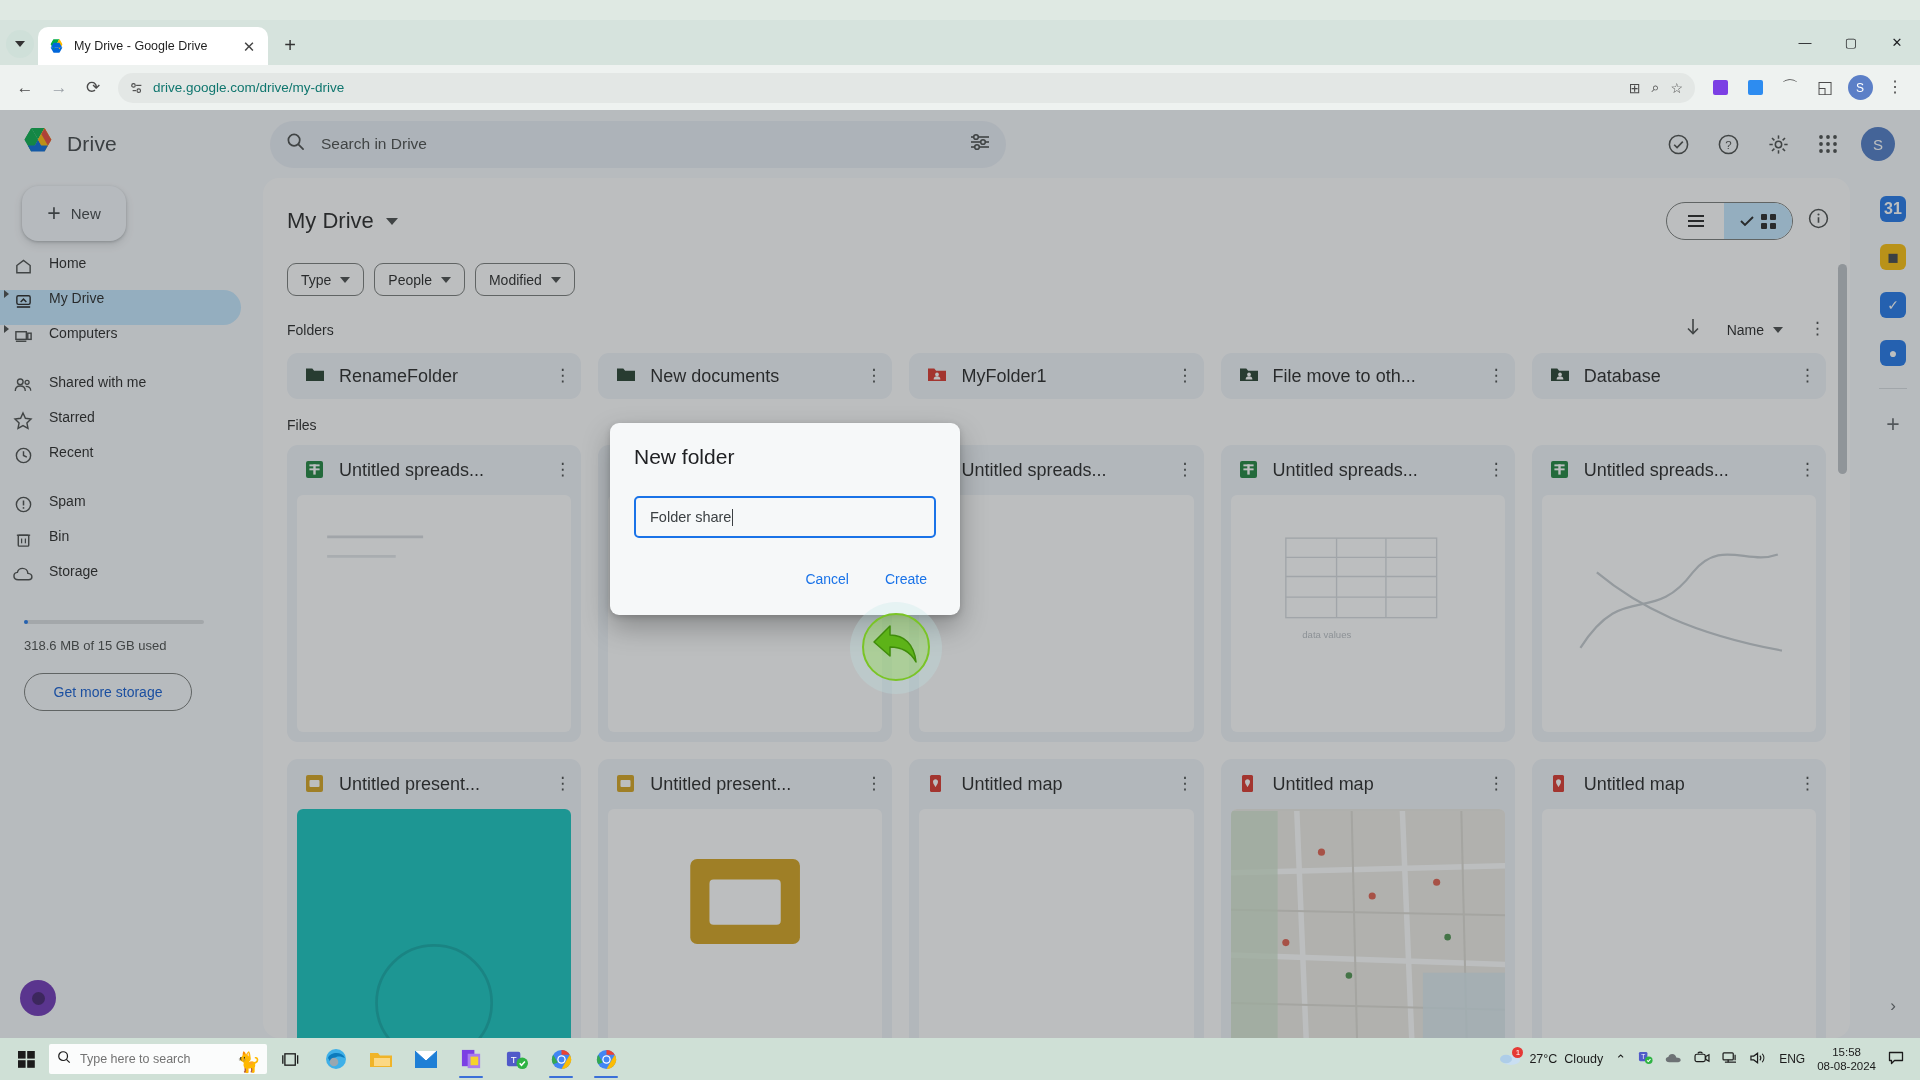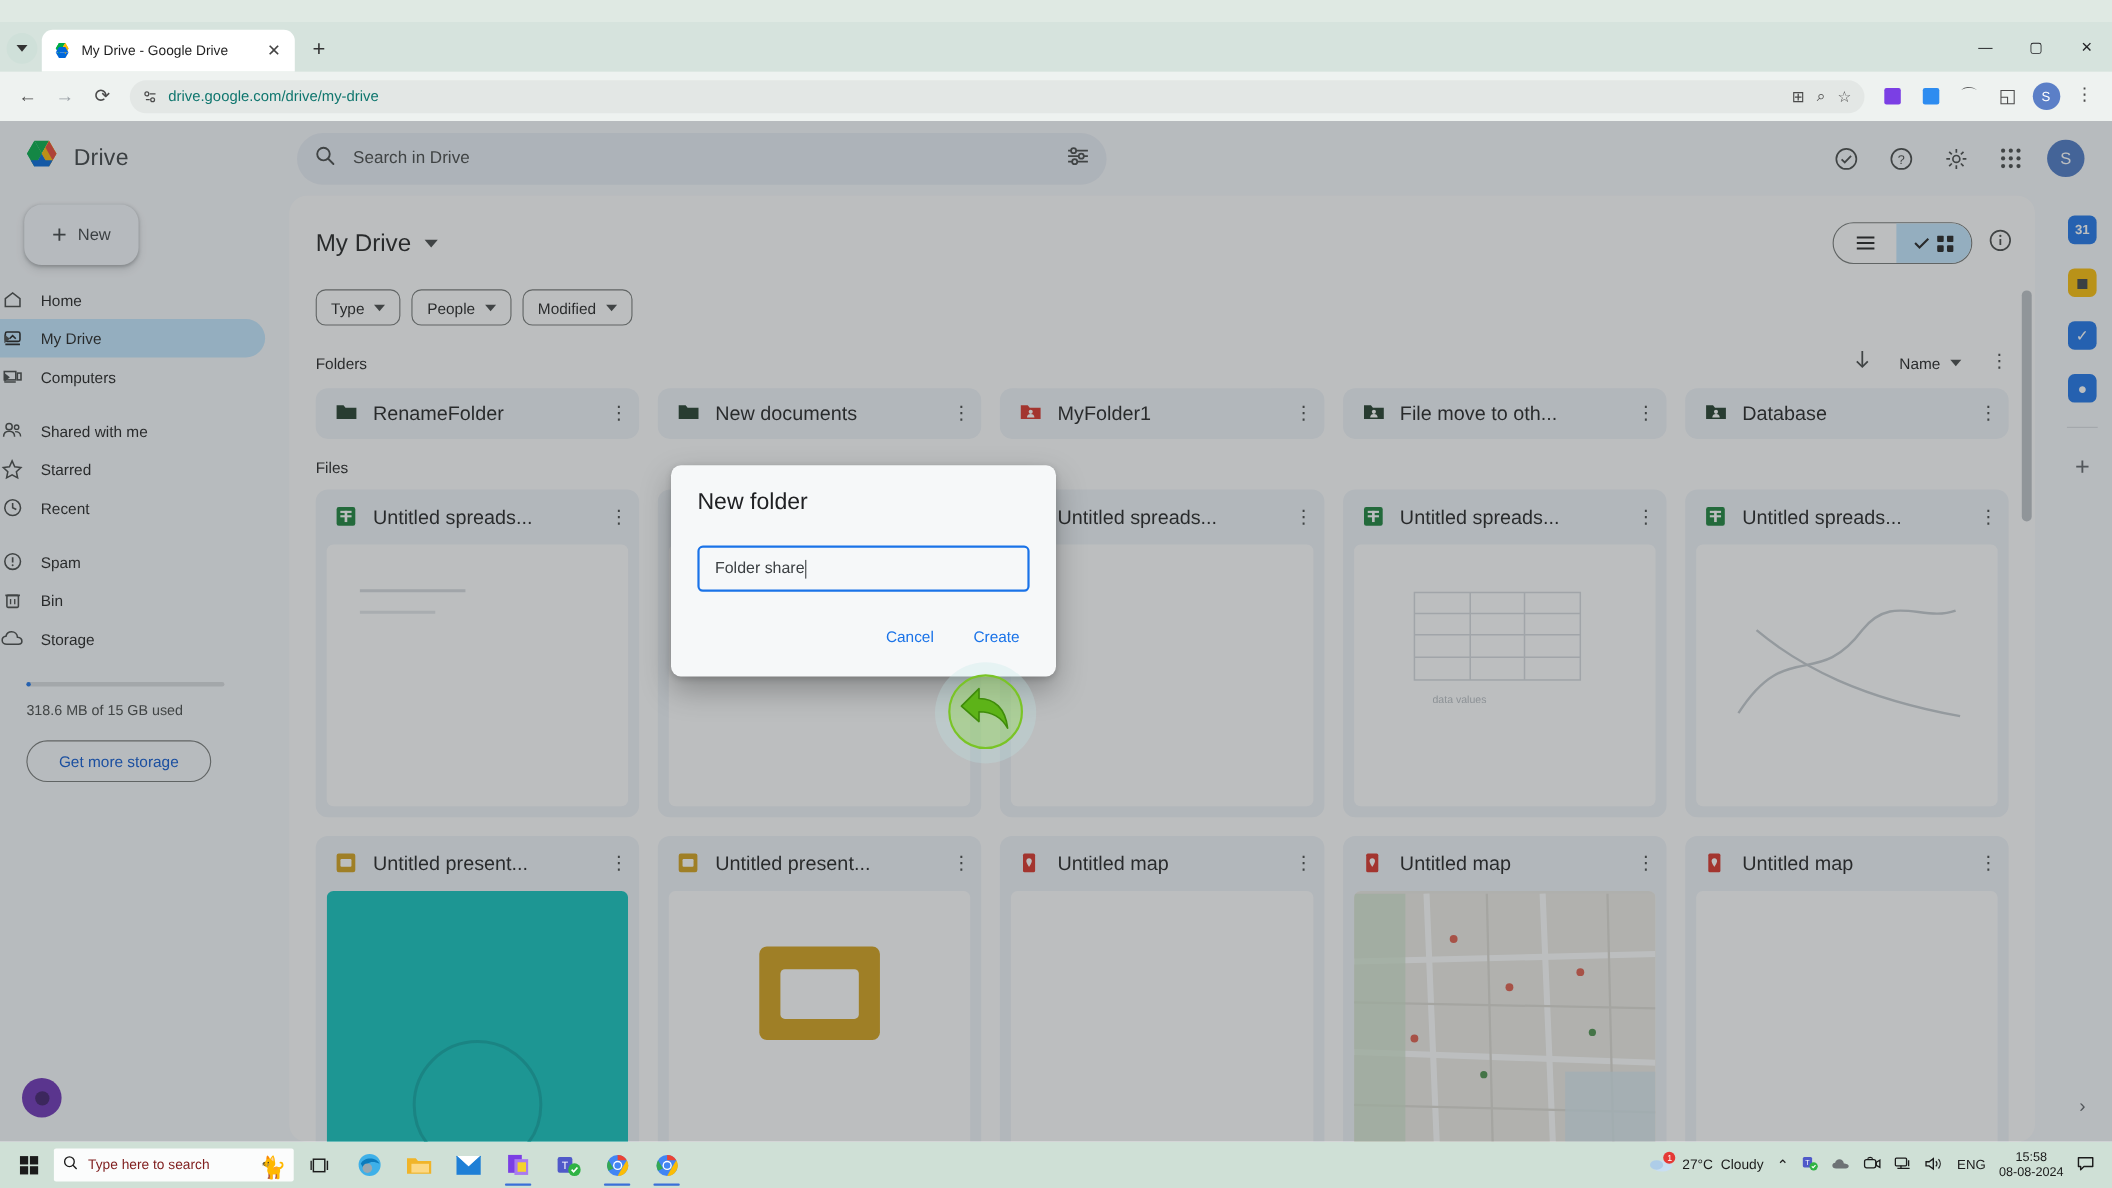--- a/index.html
+++ b/index.html
@@ -91,22 +91,22 @@
   .sidebar { width: 255px; flex: 0 0 255px; padding-top: 4px; display: flex; flex-direction: column; }
   .new-btn {
     margin: 4px 0 14px 22px; width: 104px; height: 55px; border-radius: 16px;
     background: #f6f9fd; box-shadow: 0 1px 3px rgba(60,64,67,.3), 0 4px 8px rgba(60,64,67,.15);
     display: flex; align-items: center; justify-content: center; gap: 10px;
   }
   .new-plus { font-size: 23px; color: #3c4043; font-weight: 300; }
   .new-label { font-size: 15px; color: #3c4043; }
 
   .nav-item {
-    height: 35px; display: flex; align-items: center; gap: 15px;
-    padding-left: 0; border-radius: 0 18px 18px 0; margin-right: 14px; position: relative;
+    height: 35px; display: flex; align-items: flex-start; gap: 15px;
+    padding-left: 12px; border-radius: 0 18px 18px 0; margin-right: 14px; position: relative;
   }
   .nav-item.active { background: #c2e7ff; }
   .nav-caret { position: absolute; left: 4px; width: 0; height: 0;
     border-top: 4px solid transparent; border-bottom: 4px solid transparent; border-left: 5px solid #444746; }
   .nav-ico { width: 22px; height: 22px; display: flex; align-items: center; justify-content: center; font-size: 17px; color: #444746; }
   .nav-label { font-size: 14px; color: #1f1f1f; }
   .nav-gap { height: 14px; }
 
   .storage-wrap { margin: 22px 0 0 24px; width: 180px; }
   .storage-bar { height: 4px; background: #dadce0; border-radius: 2px; position: relative; }
@@ -199,21 +199,21 @@
   }
   .cursor-arrow { position: absolute; left: 870px; top: 512px; z-index: 61; }
 
   
   .taskbar { height: 42px; background: #cfe0d6; display: flex; align-items: center; padding: 0 6px; gap: 3px; flex: 0 0 auto; }
   .tb-start { width: 40px; display: flex; align-items: center; justify-content: center; }
   .tb-search {
     width: 218px; height: 30px; background: #fbfcfc; border-radius: 2px;
     display: flex; align-items: center; padding: 0 8px; gap: 9px; position: relative;
   }
-  .tb-search-ph { font-size: 12.5px; color: #7f1d1d; }
+  .tb-search-ph { font-size: 12.5px; color: #737373; }
   .tb-cat { position: absolute; right: 6px; bottom: 0px; font-size: 20px; }
   .tb-app { width: 42px; height: 40px; display: flex; align-items: center; justify-content: center; position: relative; font-size: 19px; }
   .tb-app.open::after { content: ''; position: absolute; bottom: 1px; left: 9px; right: 9px; height: 2.5px; background: #3a6fd8; border-radius: 2px; }
   .tray { margin-left: auto; display: flex; align-items: center; gap: 12px; padding-right: 10px; font-size: 12px; color: #1b1b1b; }
   .tray-weather { display: flex; align-items: center; gap: 7px; font-size: 12.5px; }
   .tray-clock { text-align: center; line-height: 1.25; font-size: 11.5px; }
   .tray-ico { font-size: 13px; color: #1b1b1b; }
 </style>
 </head>
 <body>
@@ -794,21 +794,21 @@
                 </div>
               </div>
 
             <div class="scroll-track">
               <div class="scroll-thumb"></div>
             </div>
           </div>
         </div>
 
         <div class="rail">
-          <div class="rail-ico" style="background:#1a73e8;font-size:12px;font-weight:700">31</div>
+          <div class="rail-ico" style="background:#1a73e8;font-size:16px;font-weight:700">31</div>
           <div class="rail-ico" style="background:#fbbc04;color:#3c4043">◼</div>
           <div class="rail-ico" style="background:#1a73e8">✓</div>
           <div class="rail-ico" style="background:#1a73e8">●</div>
           <div class="rail-div"></div>
           <div class="rail-plus">+</div>
           <div class="rail-arrow">›</div>
         </div>
       </div>
 
       <div class="float-btn">

